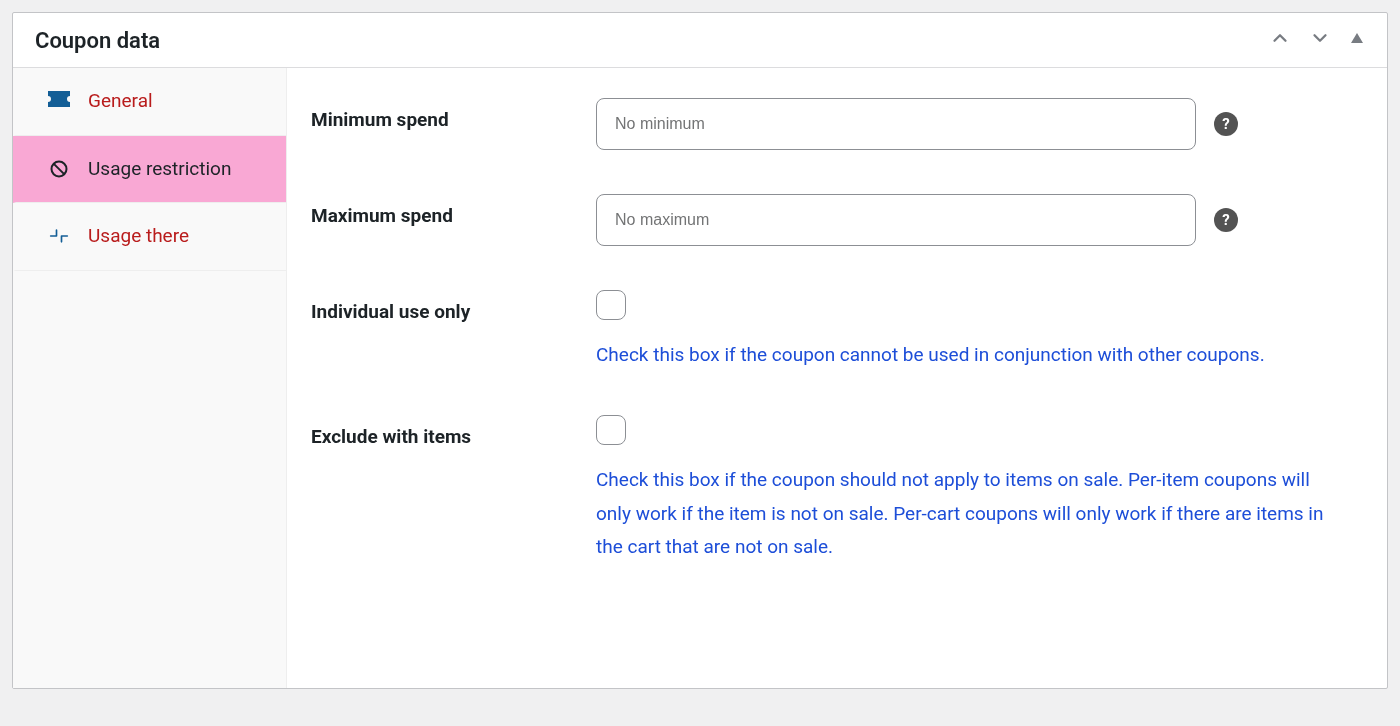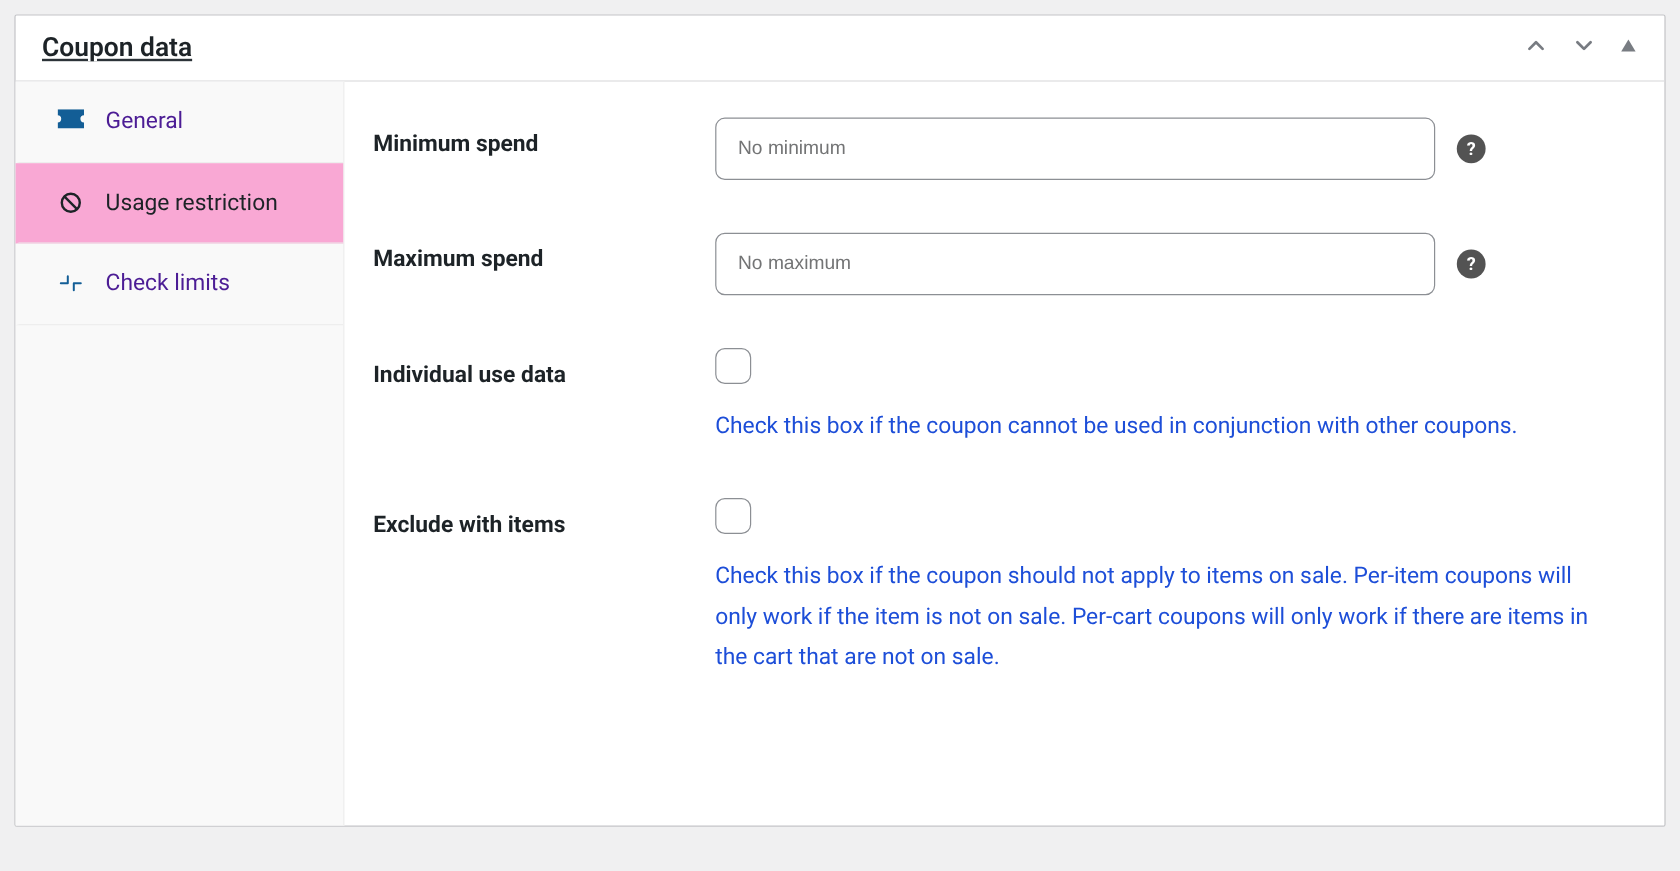--- a/index.html
+++ b/index.html
@@ -17,21 +17,20 @@
       background: #fff;
       border: 1px solid #c3c4c7;
       border-radius: 2px;
     }
     .panel-header {
       display: flex;
       align-items: center;
       justify-content: space-between;
       padding: 14px 22px;
       border-bottom: 1px solid #dcdcde;
-      text-decoration: underline;
     }
     .panel-title {
       font-size: 22px;
       font-weight: 600;
       color: #1d2327;
     }
     .panel-controls {
       display: flex;
       align-items: center;
       gap: 18px;
@@ -50,21 +49,21 @@
       border-right: 1px solid #eee;
     }
     .tab {
       display: flex;
       align-items: flex-start;
       gap: 18px;
       padding: 20px 22px 20px 32px;
       font-size: 19px;
       line-height: 1.4;
       cursor: pointer;
-      color: #4c1d95;
+      color: #b91c1c;
       border-bottom: 1px solid #eee;
       border-left: 3px solid transparent;
     }
     .tab.active {
       background: #f9a8d4;
       color: #1d2327;
       border-left-color: transparent;
     }
     .tab-icon {
       flex: 0 0 22px;
@@ -193,21 +192,21 @@
         </span>
         <span class="tab-label">Usage restriction</span>
       </div>
 
       <div class="tab">
         <span class="tab-icon">
           <svg width="20" height="20" viewBox="0 0 24 24" fill="none" stroke="#135e96" stroke-width="2" stroke-linecap="round">
               <path d="M2 12 H9 M9 12 V5 M22 12 H15 M15 12 V19"></path>
             </svg>
         </span>
-        <span class="tab-label">Check limits</span>
+        <span class="tab-label">Usage there</span>
       </div>
 
     </div>
 
     <div class="content">
 
       <div class="row">
         <div class="row-label">Minimum spend</div>
         <div class="row-field">
           <input type="text" class="text-input" placeholder="No minimum" style="">
@@ -217,21 +216,21 @@
 
       <div class="row">
         <div class="row-label">Maximum spend</div>
         <div class="row-field">
           <input type="text" class="text-input" placeholder="No maximum" style="">
           <div class="help-icon">?</div>
         </div>
       </div>
 
       <div class="row">
-        <div class="row-label">Individual use data</div>
+        <div class="row-label">Individual use only</div>
         <div class="row-field">
           <div class="checkbox-wrap">
             <div class="checkbox"></div>
             <div class="help-text">Check this box if the coupon cannot be used in conjunction with other coupons.</div>
           </div>
         </div>
       </div>
 
       <div class="row">
         <div class="row-label">Exclude with items</div>

